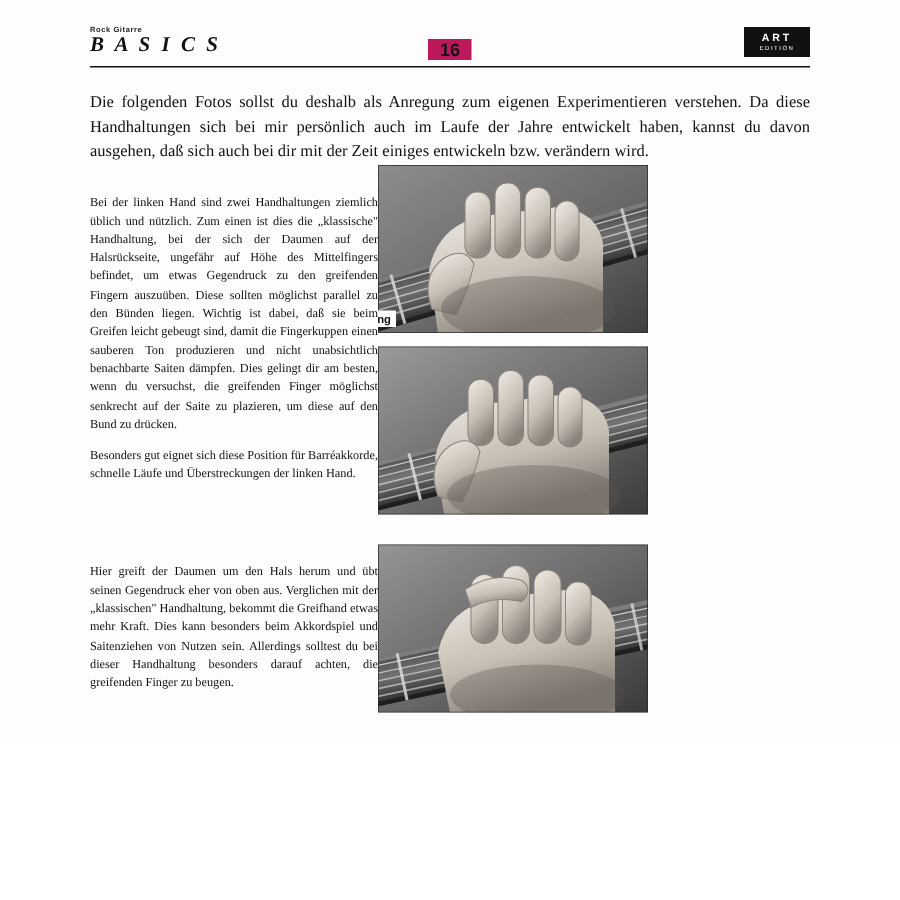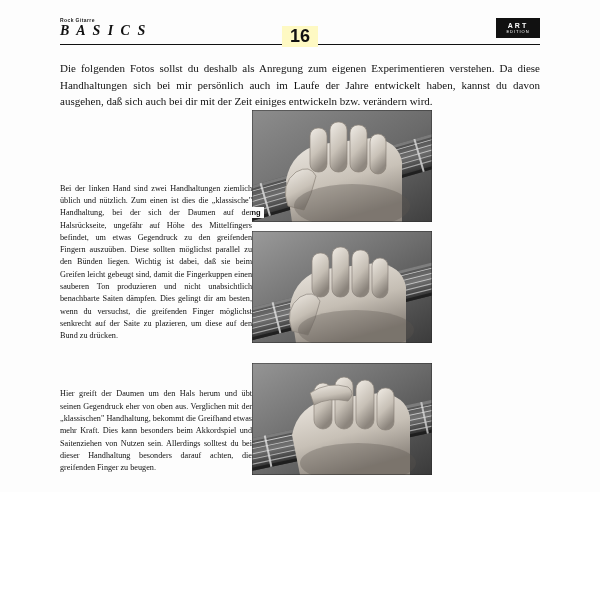--- a/index.html
+++ b/index.html
@@ -55,24 +55,24 @@
     font-weight: bold;
     font-size: 14px;
     letter-spacing: 2px;
     color: #111;
   }
   .page-number {
     position: absolute;
     left: 50%;
     transform: translateX(-50%);
     top: 8px;
-    background: #fef9c3;
+    background: #be185d;
     padding: 0 8px;
     font-family: "Liberation Sans", sans-serif;
-    font-size: 18px;
+    font-size: 12px;
     font-weight: bold;
     color: #111;
   }
   .logo-box {
     position: absolute;
     right: 0;
     top: 0;
     width: 44px;
     height: 20px;
     background: #111;
@@ -110,21 +110,21 @@
     font-family: "Liberation Serif", serif;
     font-weight: bold;
     font-size: 11px;
     color: #111;
   }
 
   
   .block {
     display: flex;
     gap: 0;
-    align-items: flex-end;
+    align-items: center;
   }
   .block.second {
     margin-top: 20px;
   }
   .col-text {
     width: 192px;
     flex: 0 0 192px;
     font-size: 8.2px;
     line-height: 1.5;
     text-align: justify;
@@ -185,20 +185,21 @@
       <div class="logo-bottom">EDITION</div>
     </div>
   </div>
 
   <div class="intro">Die folgenden Fotos sollst du deshalb als Anregung zum eigenen Experimentieren verstehen. Da diese Handhaltungen sich bei mir persönlich auch im Laufe der Jahre entwickelt haben, kannst du davon ausgehen, daß sich auch bei dir mit der Zeit einiges entwickeln bzw. verändern wird.</div>
 
 
   <div class="block">
     <div class="col-text">
       <p>Bei der linken Hand sind zwei Handhaltungen ziemlich üblich und nützlich. Zum einen ist dies die „klassische" Handhaltung, bei der sich der Daumen auf der Halsrückseite, ungefähr auf Höhe des Mittelfingers befindet, um etwas Gegendruck zu den greifenden Fingern auszuüben. Diese sollten möglichst parallel zu den Bünden liegen. Wichtig ist dabei, daß sie beim Greifen leicht gebeugt sind, damit die Fingerkuppen einen sauberen Ton produzieren und nicht unabsichtlich benachbarte Saiten dämpfen. Dies gelingt dir am besten, wenn du versuchst, die greifenden Finger möglichst senkrecht auf der Saite zu plazieren, um diese auf den Bund zu drücken.</p>
+      <p>Besonders gut eignet sich diese Position für Barréakkorde, schnelle Läufe und Überstreckungen der linken Hand.</p>
     </div>
     <div class="col-photos">
 
       <div class="photo">
         <svg width="180" height="112" viewBox="0 0 180 112" xmlns="http://www.w3.org/2000/svg" aria-hidden="true">
           <defs>
             <linearGradient id="bg1" x1="0" y1="0" x2="1" y2="1">
               <stop offset="0%" stop-color="#8d8d8d"></stop>
               <stop offset="55%" stop-color="#6a6a6a"></stop>
               <stop offset="100%" stop-color="#3f3f3f"></stop>

